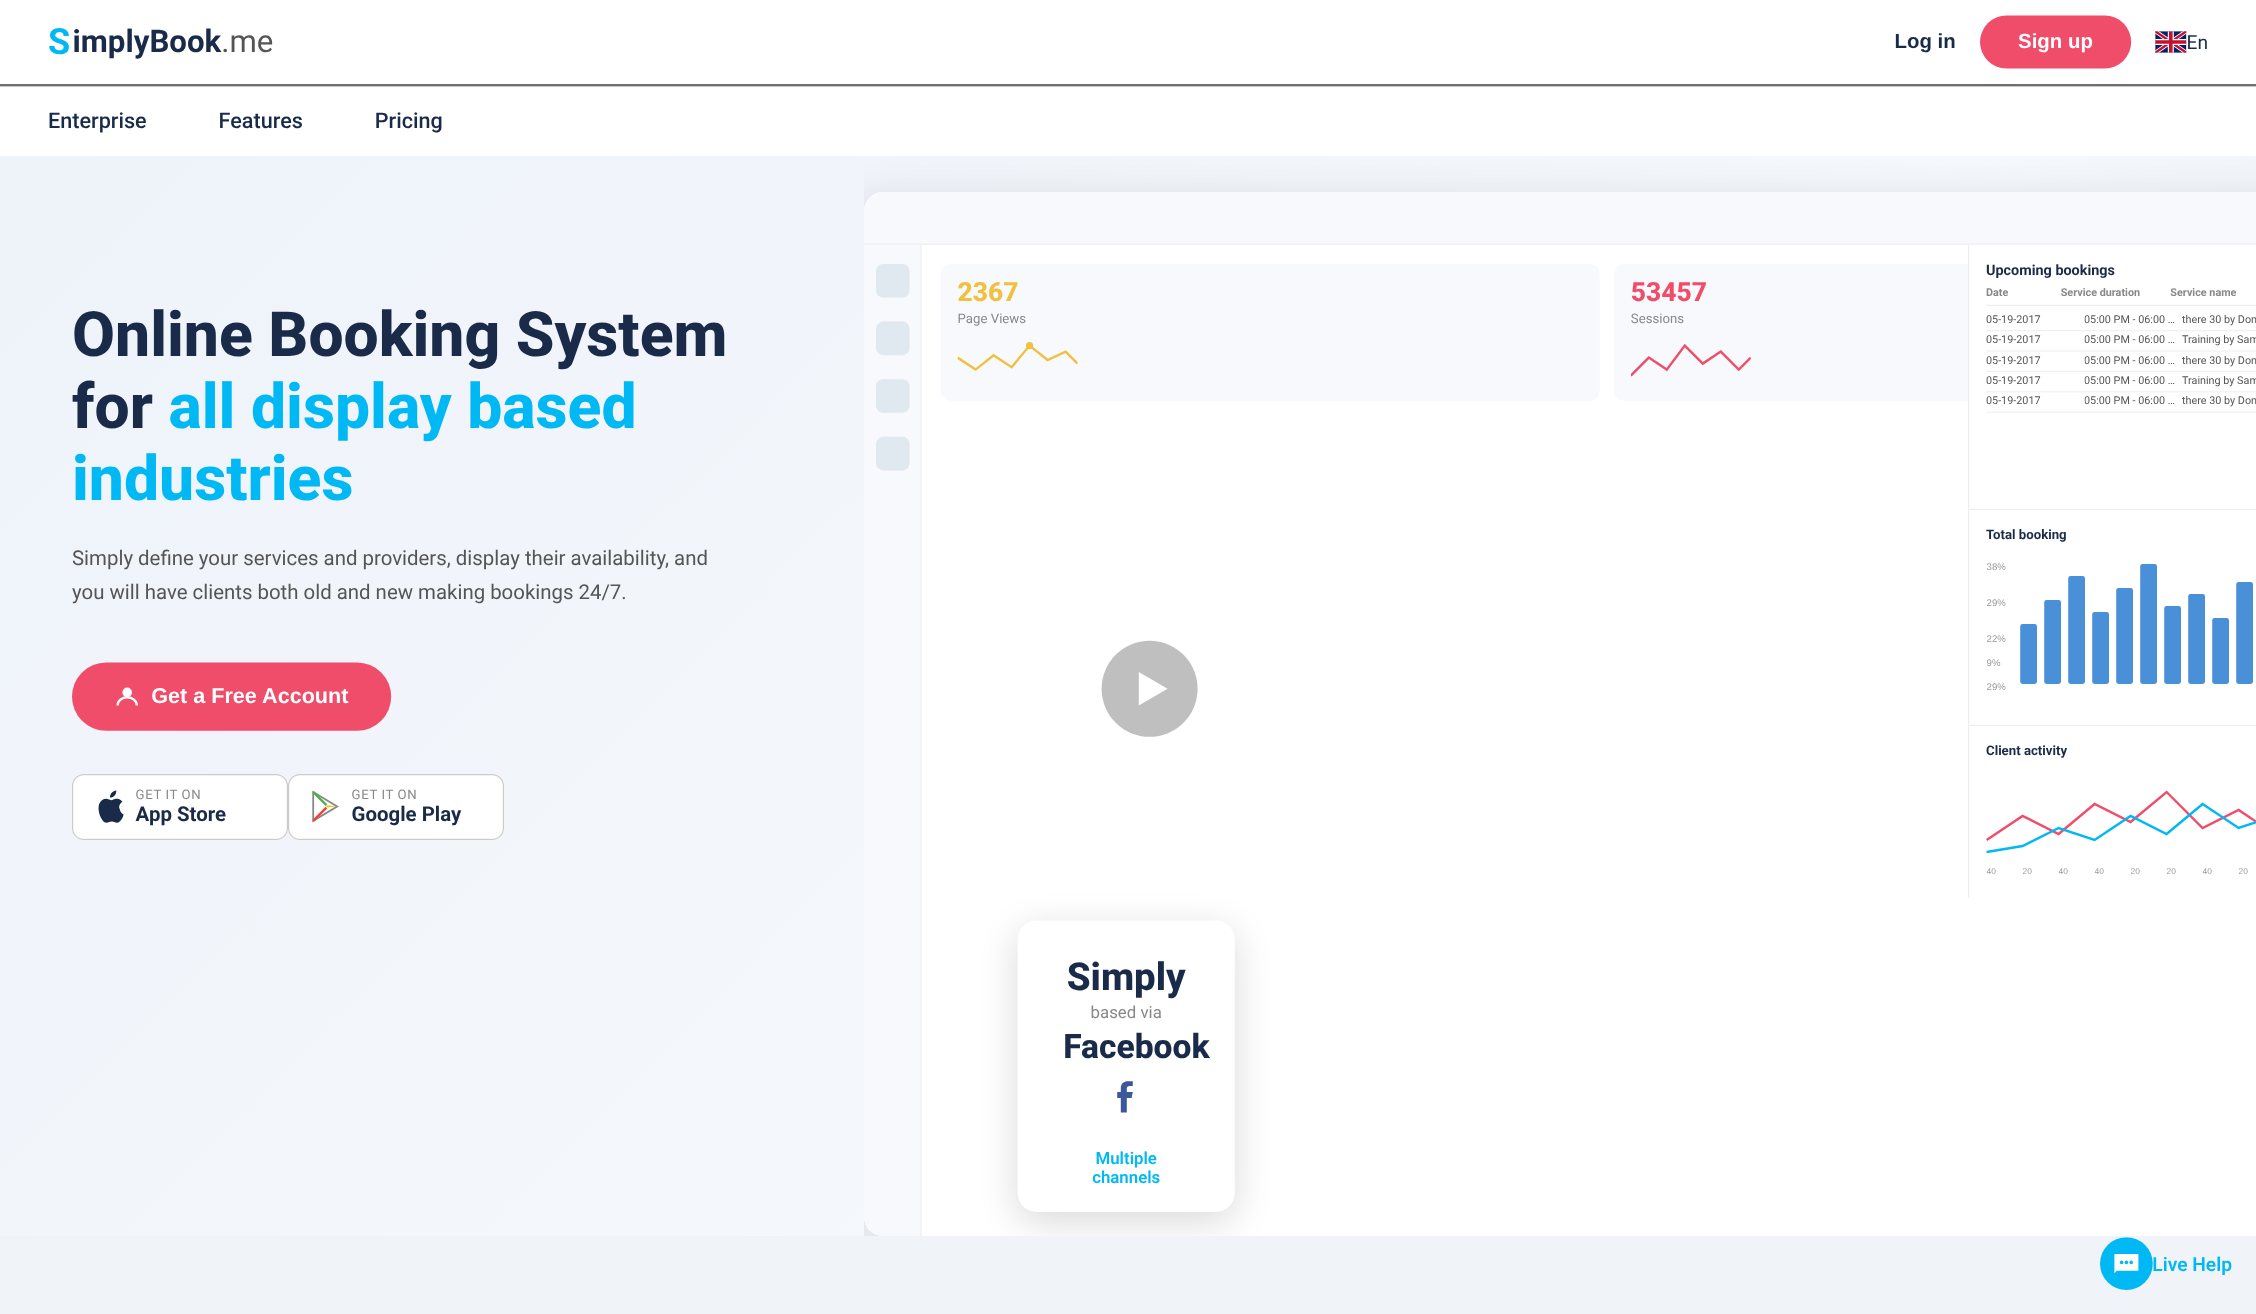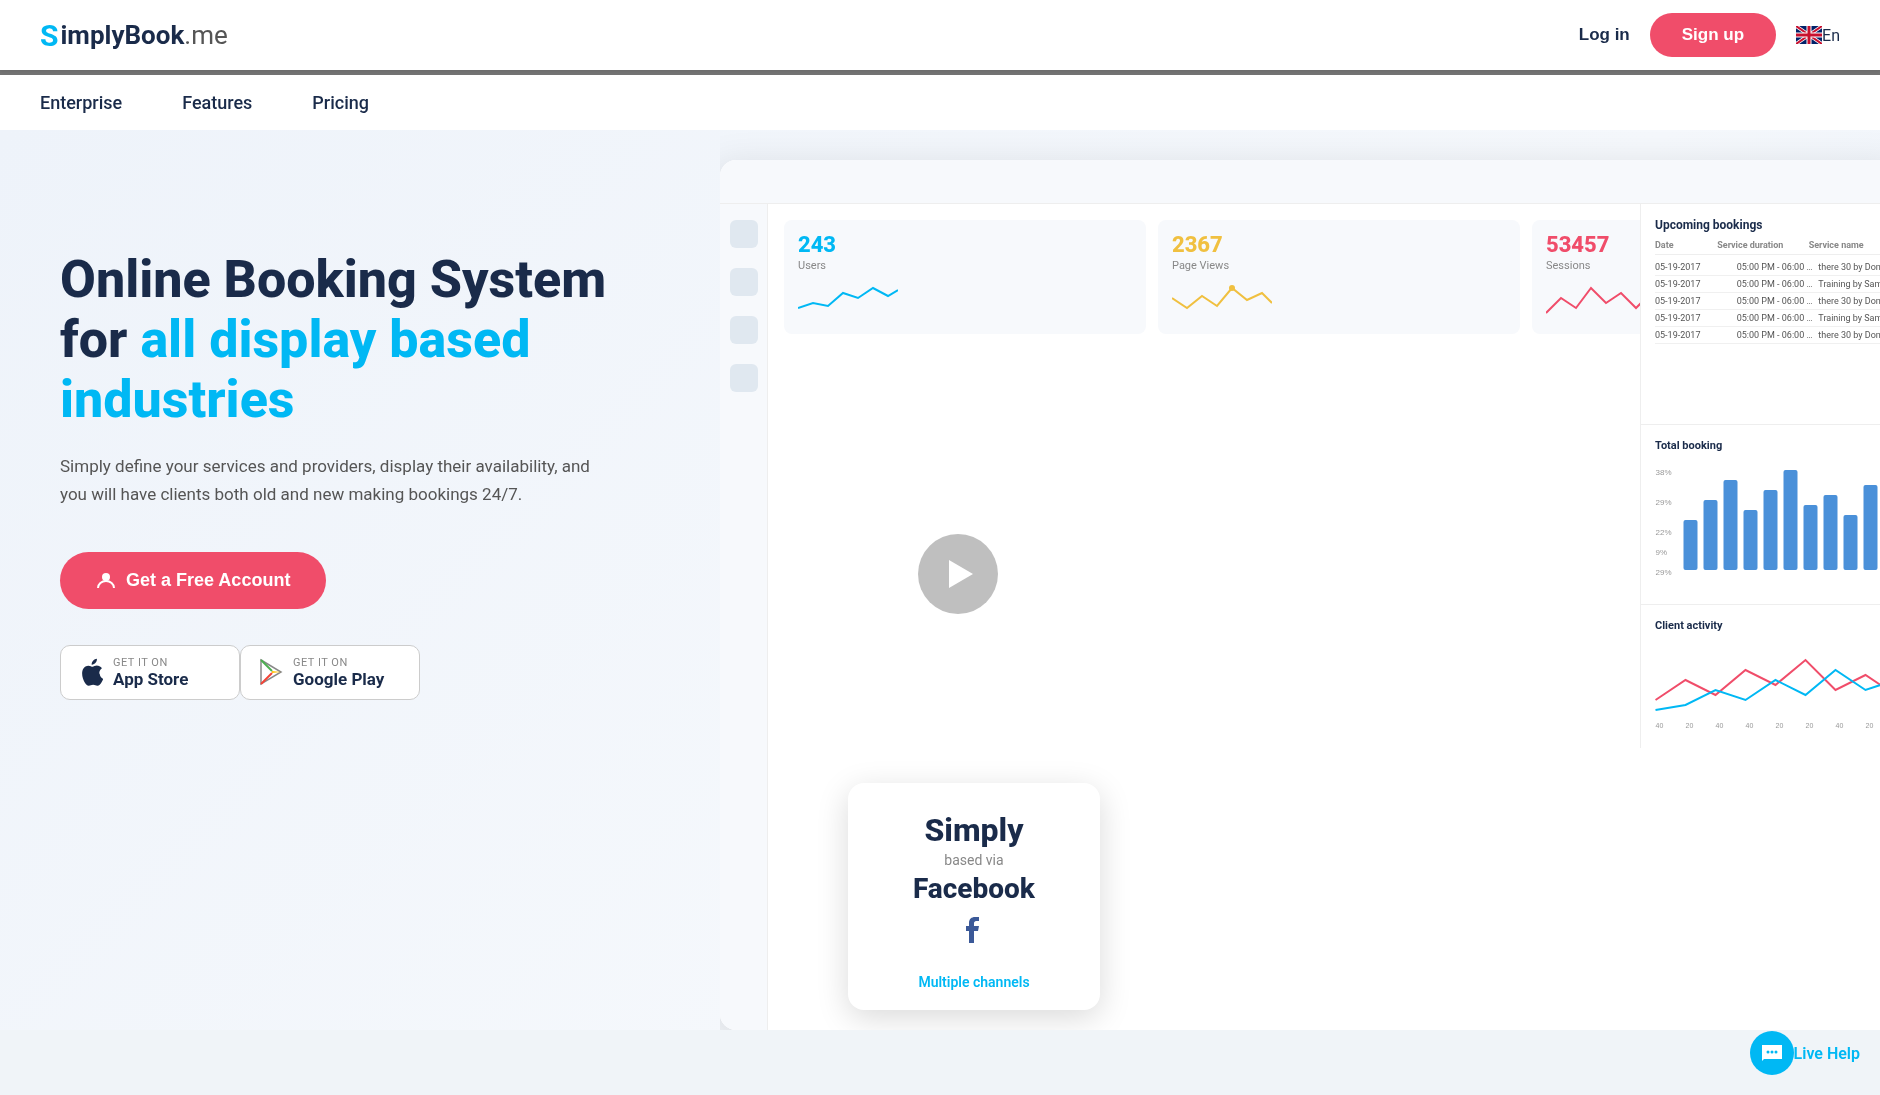--- a/index.html
+++ b/index.html
@@ -76,21 +76,21 @@
       display: inline-block;
     }
 
     
     .nav {
       background: #fff;
       display: flex;
       align-items: center;
       padding: 0 40px;
       height: 60px;
-      border-top: 5px solid #737373;
+      border-top: 2px solid #737373;
       gap: 60px;
     }
     .nav-item {
       font-size: 18px;
       color: #1a2b4a;
       font-weight: 500;
       cursor: pointer;
       text-decoration: none;
     }
 
@@ -289,21 +289,21 @@
       overflow: hidden;
       text-overflow: ellipsis;
       white-space: nowrap;
     }
 
     
     .facebook-card {
       position: absolute;
       left: 80px;
       bottom: 20px;
-      width: 252px;
+      width: 181px;
       background: #fff;
       border-radius: 16px;
       box-shadow: 0 8px 32px rgba(0,0,0,0.15);
       padding: 30px 38px 20px;
       text-align: center;
       z-index: 5;
     }
     .fb-simply {
       font-size: 32px;
       font-weight: 800;
@@ -477,27 +477,20 @@
           <div class="dash-sidebar-icon"></div>
           <div class="dash-sidebar-icon"></div>
           <div class="dash-sidebar-icon"></div>
           <div class="dash-sidebar-icon"></div>
         </div>
 
         <div class="dash-main-area" style="position:relative;">
 
           <div class="dash-stats">
 
-            <div class="stat-card">
-              <div class="stat-value" style="color:#00b8f4;">243</div>
-              <div class="stat-label">Users</div>
-              <svg class="stat-chart" viewBox="0 0 100 40" preserveAspectRatio="none">
-                <polyline points="0,30 15,25 30,28 45,15 60,20 75,10 90,18 100,12" fill="none" stroke="#00b8f4" stroke-width="2"></polyline>
-              </svg>
-            </div>
 
             <div class="stat-card">
               <div class="stat-value" style="color:#f0c040;">2367</div>
               <div class="stat-label">Page Views</div>
               <svg class="stat-chart" viewBox="0 0 100 40" preserveAspectRatio="none">
                 <polyline points="0,20 15,30 30,18 45,28 60,10 75,22 90,15 100,25" fill="none" stroke="#f0c040" stroke-width="2"></polyline>
                 <circle cx="60" cy="10" r="3" fill="#f0c040"></circle>
               </svg>
             </div>
 

